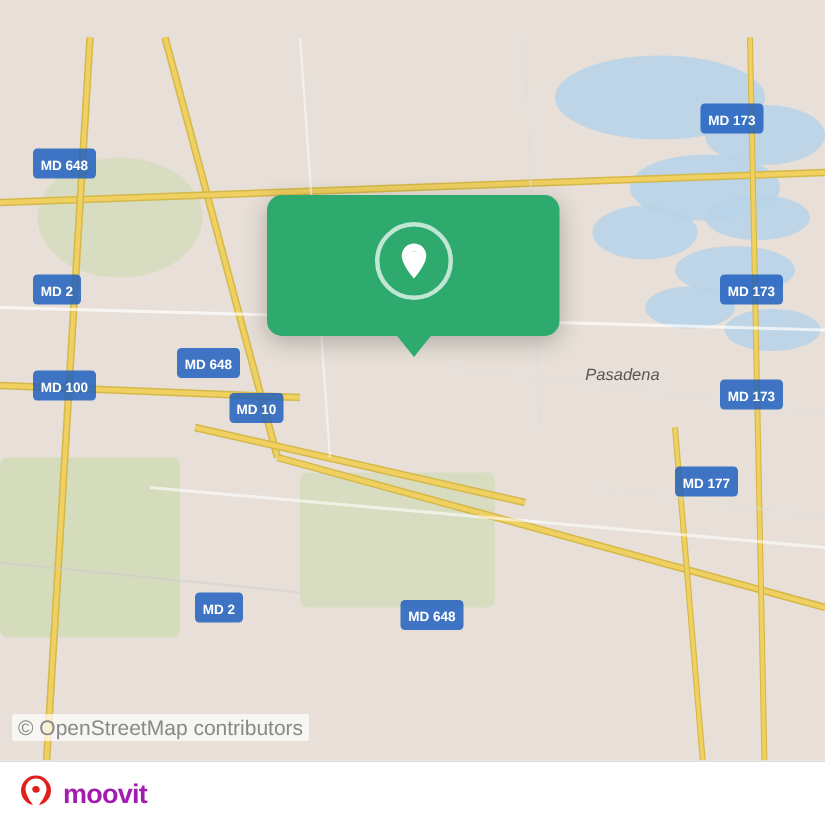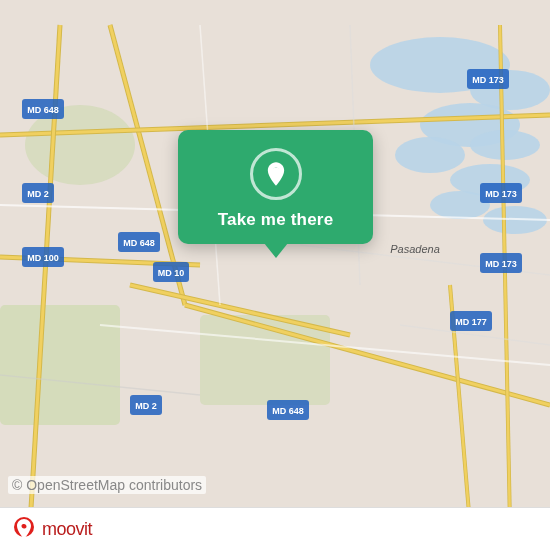--- a/index.html
+++ b/index.html
@@ -109,22 +109,22 @@
       gap: 4px;
     }
 
     #moovit-icon {
       width: 28px;
       height: 28px;
     }
 
     #moovit-text {
       font-size: 18px;
-      font-weight: normal;
-      color: #b91c1c;
+      font-weight: bold;
+      color: #a21caf;
       letter-spacing: -0.5px;
     }
 
     #copyright-text {
       font-size: 14px;
       color: #888;
       position: absolute;
       bottom: 56px;
       left: 8px;
       background: rgba(255,255,255,0.7);
@@ -224,21 +224,20 @@
   </svg>
 
   <div id="overlay-card">
     <div id="location-icon-wrap">
 
       <svg width="28" height="28" viewBox="0 0 24 24" fill="none" xmlns="http://www.w3.org/2000/svg">
         <circle cx="12" cy="10" r="3.5" fill="white"></circle>
         <path d="M12 2C8.13 2 5 5.13 5 9c0 5.25 7 13 7 13s7-7.75 7-13c0-3.87-3.13-7-7-7zm0 9.5c-1.38 0-2.5-1.12-2.5-2.5S10.62 6.5 12 6.5s2.5 1.12 2.5 2.5S13.38 11.5 12 11.5z" fill="white"></path>
       </svg>
     </div>
-    <button id="take-me-there-btn">Take me there</button>
   </div>
 
   <div id="copyright-text">© OpenStreetMap contributors</div>
 
   <div id="footer-bar">
     <div id="moovit-logo">
 
       <svg id="moovit-icon" viewBox="0 0 28 28" xmlns="http://www.w3.org/2000/svg">
         <circle cx="14" cy="12" r="10" fill="#e0201c"></circle>
         <path d="M14 4C10.13 4 7 7.13 7 11c0 5.25 7 13 7 13s7-7.75 7-13c0-3.87-3.13-7-7-7zm0 9.5c-1.38 0-2.5-1.12-2.5-2.5S12.62 9 14 9s2.5 1.12 2.5 2.5S15.38 13.5 14 13.5z" fill="white"></path>

